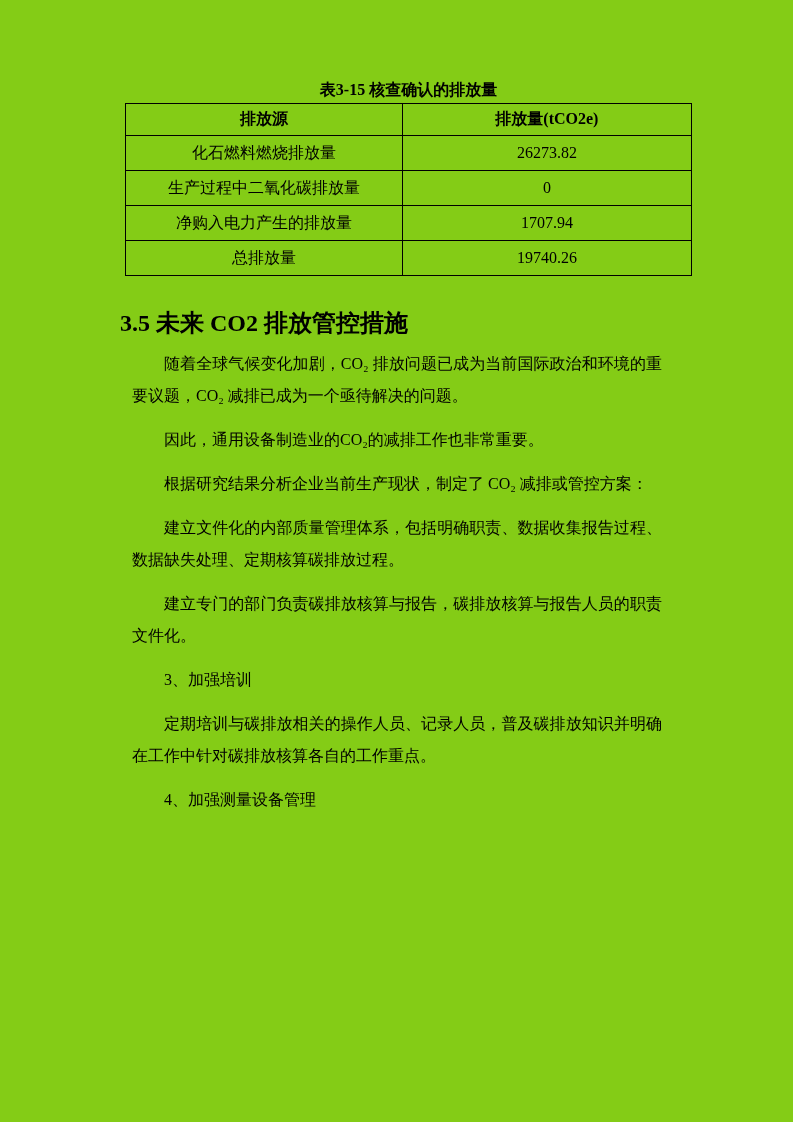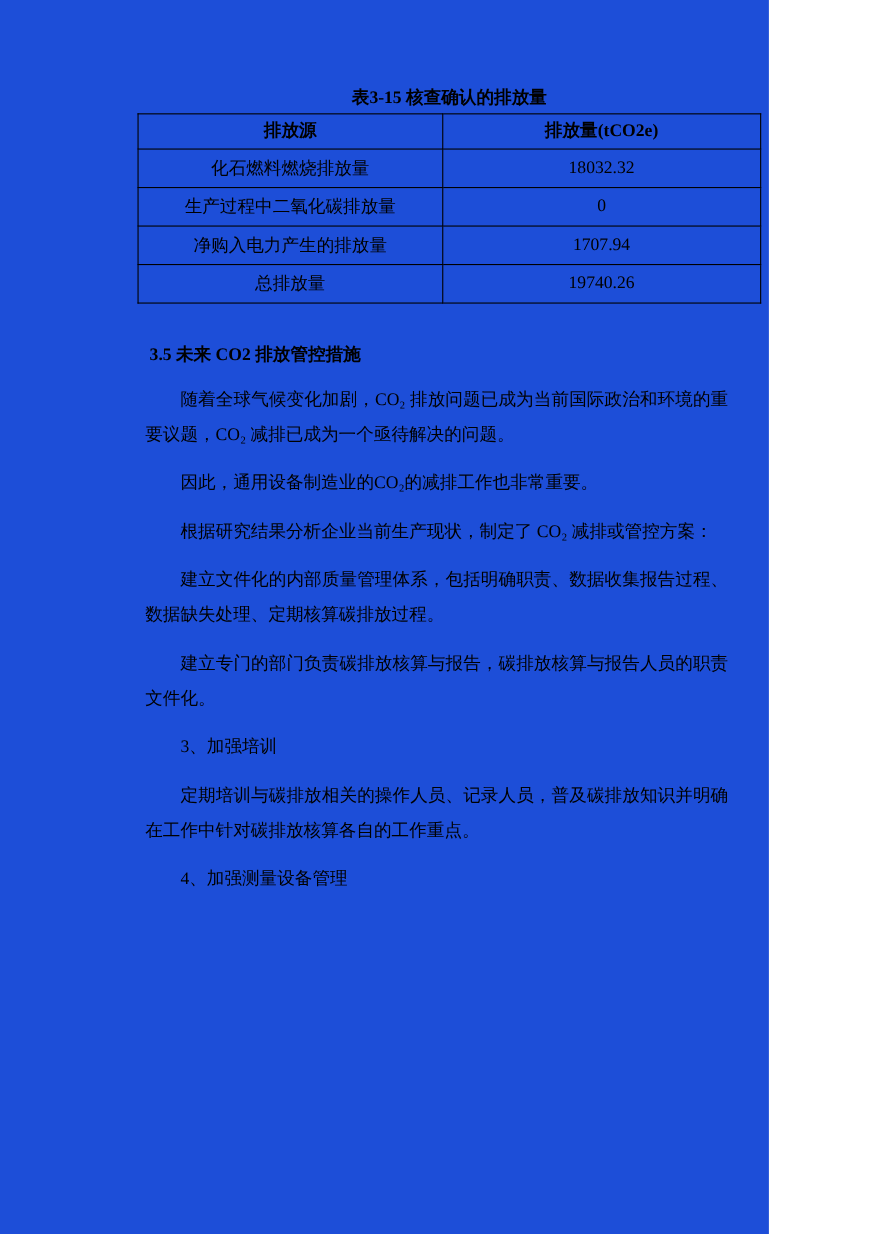--- a/index.html
+++ b/index.html
@@ -1,20 +1,20 @@
 <!DOCTYPE html>
 <html><head>
 <meta charset="utf-8">
 <style>
   html, body { margin: 0; padding: 0; background: #ffffff; }
   .page {
     position: relative;
-    width: 699px;
+    width: 793px;
     height: 1122px;
-    background: #1d4ed8;
+    background: #84cc16;
     color: #000000;
     font-family: "Liberation Serif", "DejaVu Serif", serif;
     overflow: hidden;
   }
   .content {
     position: absolute;
     left: 120px;
     top: 0;
     width: 554px;
   }
@@ -43,23 +43,23 @@
   }
   table.emissions-table th {
     font-weight: bold;
     height: 31px;
   }
   table.emissions-table td {
     height: 34px;
     font-weight: normal;
   }
   .section-heading {
-    font-size: 16px;
+    font-size: 24px;
     font-weight: bold;
-    margin: 34px 0 11px 16px;
+    margin: 34px 0 11px 0;
     line-height: 26px;
   }
   .body-para {
     margin: 12px;
     font-size: 16px;
     line-height: 32px;
     text-align: justify;
     text-indent: 2em;
   }
   .footer-pagenum {
@@ -87,21 +87,21 @@
       </colgroup>
       <thead>
         <tr>
           <th>排放源</th>
           <th>排放量(tCO2e)</th>
         </tr>
       </thead>
       <tbody>
         <tr>
           <td>化石燃料燃烧排放量</td>
-          <td>18032.32</td>
+          <td>26273.82</td>
         </tr>
         <tr>
           <td>生产过程中二氧化碳排放量</td>
           <td>0</td>
         </tr>
         <tr>
           <td>净购入电力产生的排放量</td>
           <td>1707.94</td>
         </tr>
         <tr>

